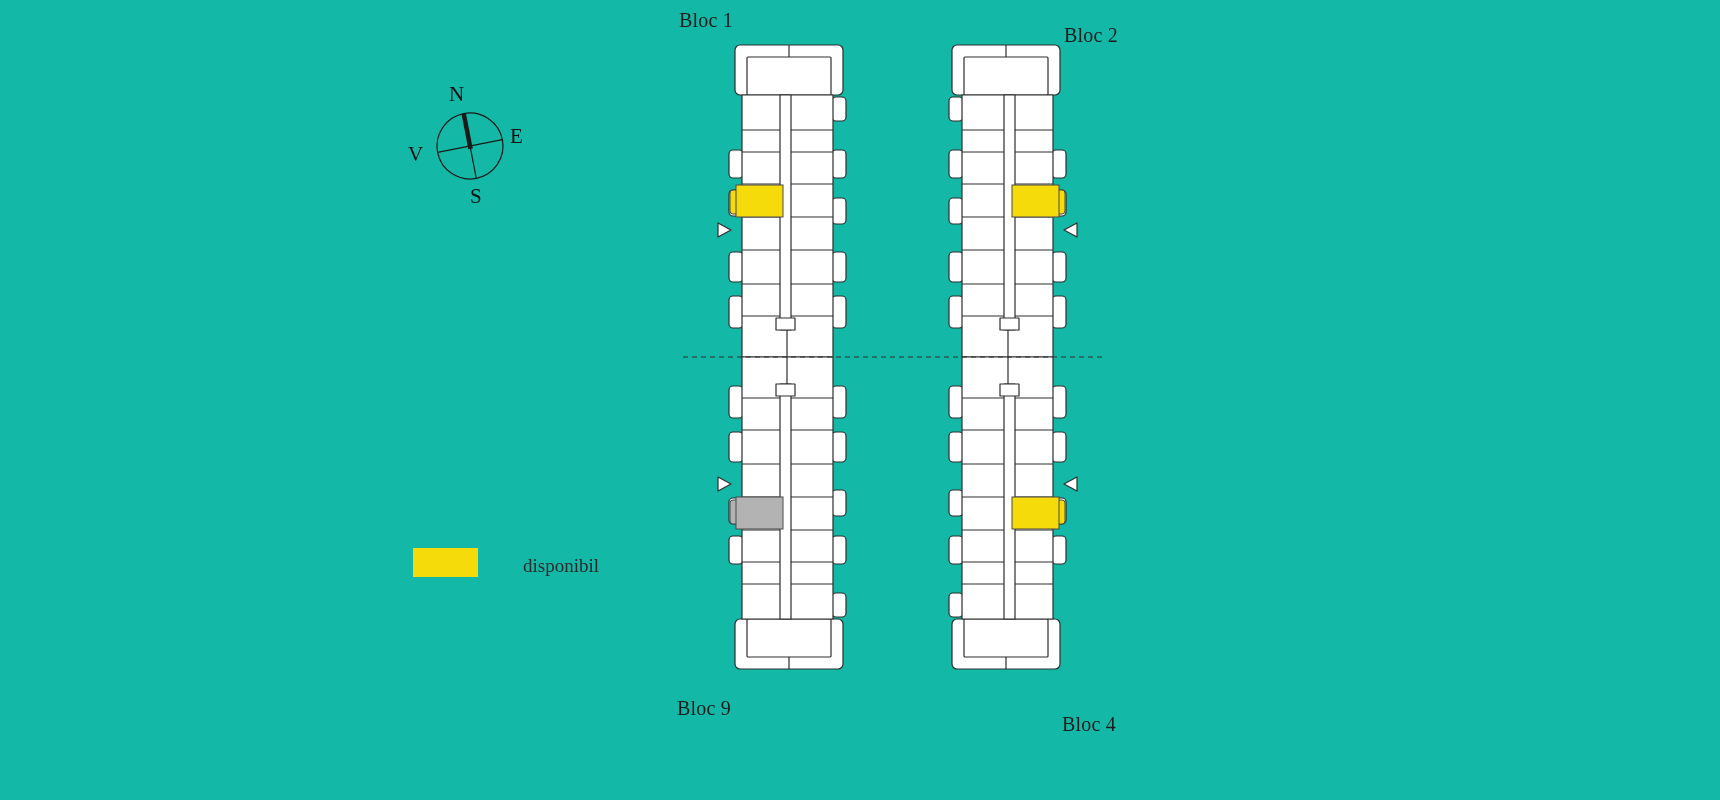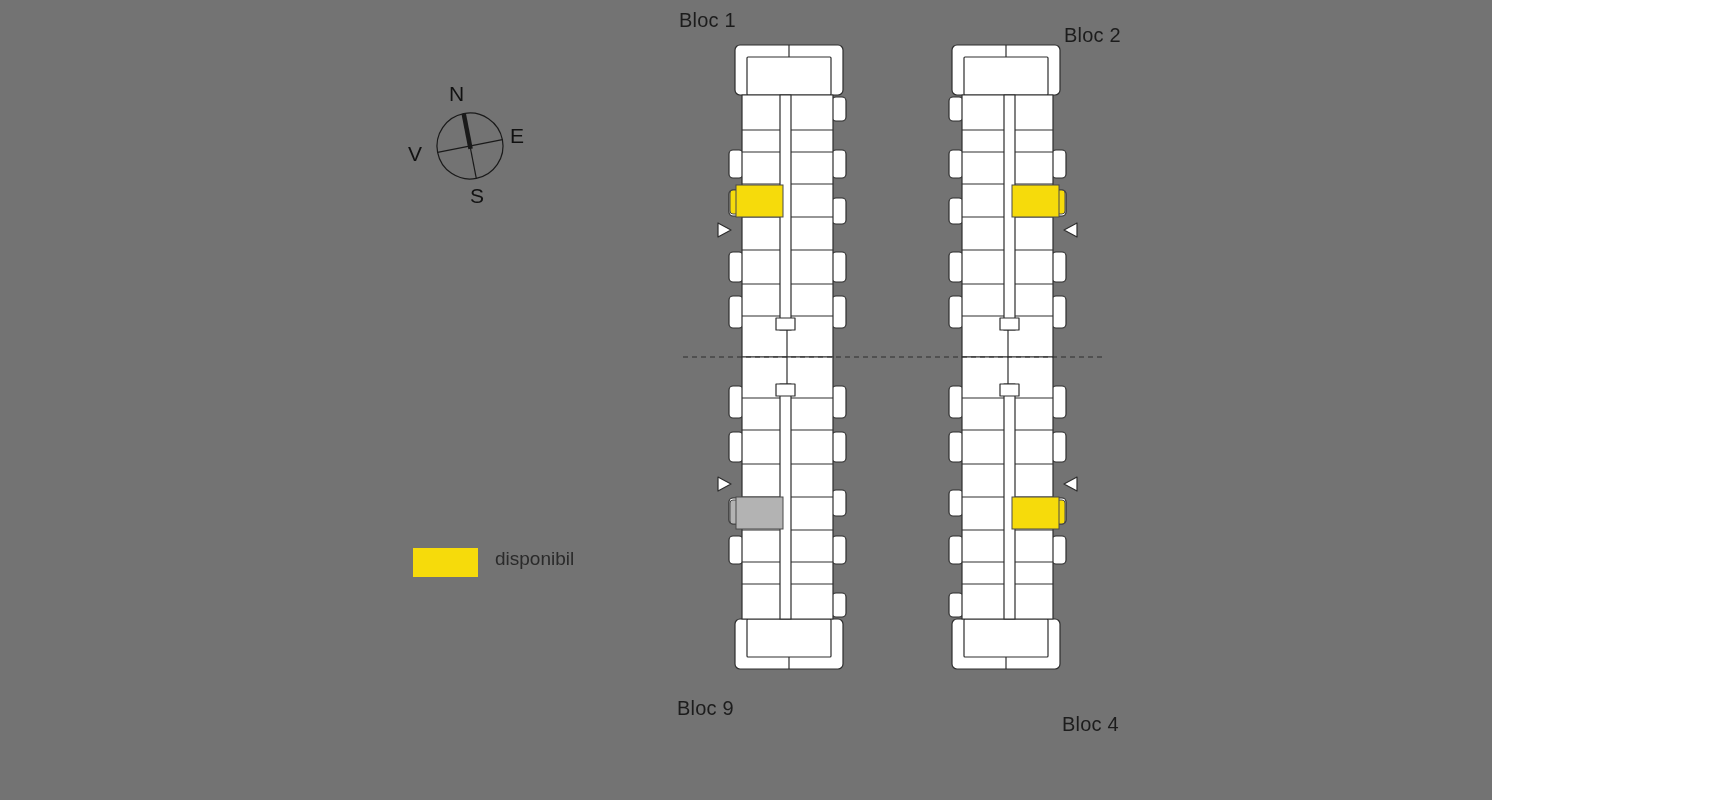--- a/index.html
+++ b/index.html
@@ -1,32 +1,32 @@
 <!DOCTYPE html>
 <html><head>
 <meta charset="utf-8">
 <style>
   html,body{margin:0;padding:0;background:#ffffff;}
   #screen{
     position:relative;
-    width:1492px;height:800px;
-    background:#737373;
-    font-family:Liberation Sans, sans-serif;
+    width:1720px;height:800px;
+    background:#14b8a6;
+    font-family:Liberation Serif, serif;
     overflow:hidden;
   }
   #plan-svg{position:absolute;left:0;top:0;}
   .abs{position:absolute;}
   .bloc-label{
     font-size:20px;font-weight:500;color:#1c1c1c;letter-spacing:.2px;
   }
   .compass-letter{
     font-size:21px;font-weight:500;color:#111;
   }
   .legend{position:absolute;left:413px;top:548px;width:260px;}
-  .legend-row{display:flex;align-items:flex-start;height:29px;margin-bottom:20px;}
+  .legend-row{display:flex;align-items:flex-end;height:29px;margin-bottom:20px;gap:28px;}
   .legend-swatch{width:65px;height:29px;display:block;}
   .legend-text{margin-left:17px;font-size:19px;color:#2a2a2a;}
 </style>
 </head>
 <body>
 
 <div id="screen">
 
   <svg id="plan-svg" width="1720" height="800" viewBox="0 0 1720 800">
     <defs>

